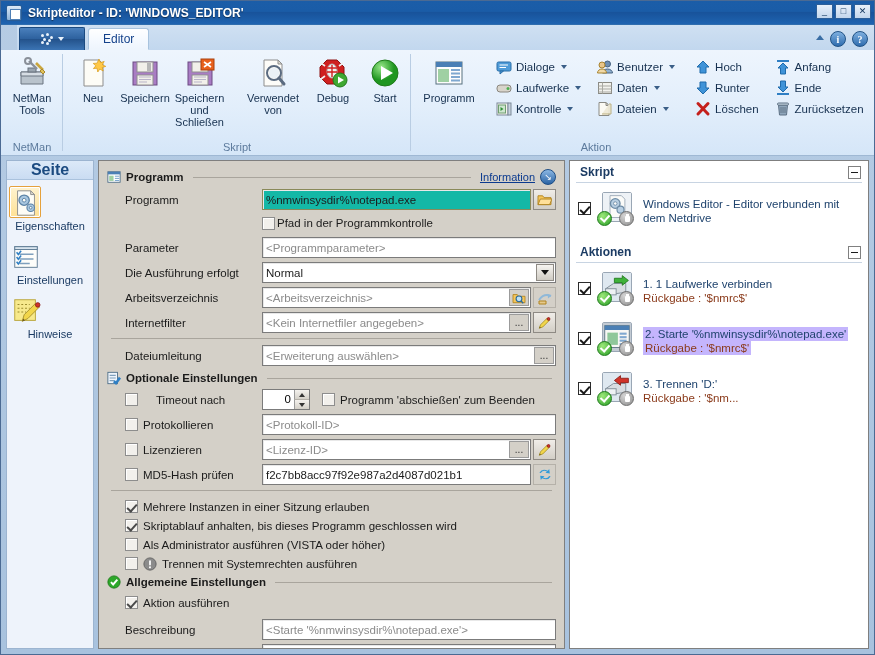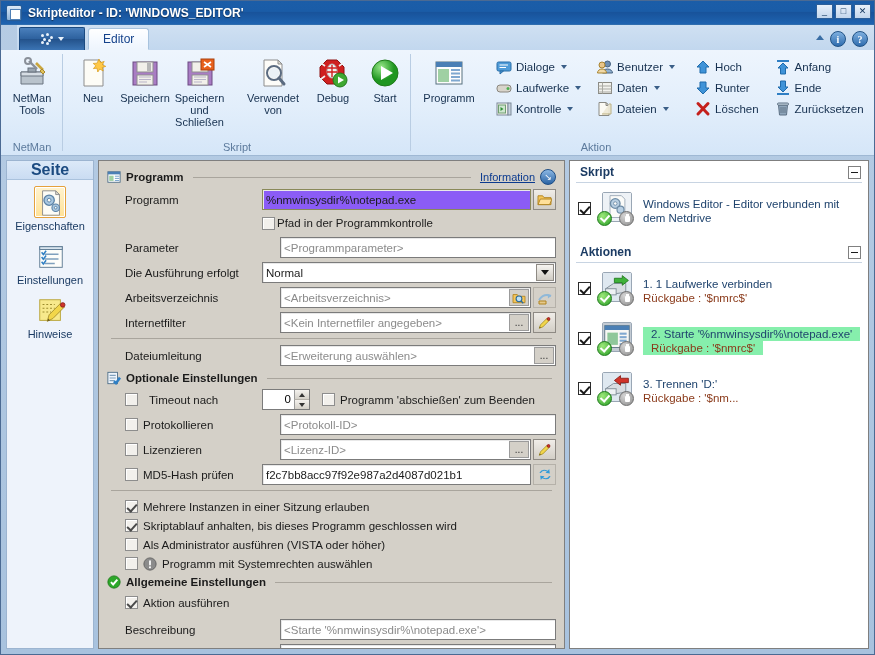--- a/index.html
+++ b/index.html
@@ -181,21 +181,21 @@
     display: flex; flex-direction: column;
   }
   #sidebar .shead {
     height: 19px; flex: 0 0 19px;
     background: linear-gradient(to bottom, #dce9f8, #cadcf2);
     border-bottom: 1px solid #aac2dd;
     display: flex; align-items: center; justify-content: center;
     font-size: 16px; color: #1b4a80; font-weight: bold;
   }
   .sbitem {
-    display: flex; flex-direction: column; align-items: center;
+    display: flex; flex-direction: column; 
     padding: 6px 2px 2px 2px; cursor: pointer;
   }
   .sbitem .ic {
     width: 32px; height: 32px; position: relative;
     border: 1px solid transparent; border-radius: 2px;
   }
   .sbitem.selected .ic {
     border: 1px solid #e5a13c;
     background: linear-gradient(to bottom, #fff3d0, #ffe195);
     box-shadow: 0 0 0 1px #fff inset;
@@ -234,22 +234,22 @@
   }
   .frow .fctl { flex: 1; display: flex; align-items: stretch; min-width: 0; gap: 2px; }
 
   .tbox {
     flex: 1; min-width: 0; height: 21px;
     border: 1px solid #7b7b7b; background: #fff;
     display: flex; align-items: center;
     padding: 0 3px; font-size: 11.5px; color: #1b1b1b;
     box-shadow: inset 1px 1px 0 #e8e8e8;
   }
-  .tbox.highlight { background: #8b5cf6; border-color: #8a8a5a; }
-  .tbox.placeholder { color: #8b8b8b; margin-left: 18px; }
+  .tbox.highlight { background: #14b8a6; border-color: #8a8a5a; }
+  .tbox.placeholder { color: #8b8b8b; }
   .tbox.inner-btn { padding-right: 0; }
   .ibtn {
     width: 20px; flex: 0 0 20px; align-self: stretch; margin: 1px 1px 1px 0;
     background: #d4d0c8; border: 1px solid #9b9b9b;
     font-size: 10px; color: #333;
     display: flex; align-items: center; justify-content: center; cursor: pointer;
   }
   .obtn {
     width: 23px; flex: 0 0 23px; height: 21px;
     background: linear-gradient(to bottom, #f0ede8, #d2cec6);
@@ -363,21 +363,21 @@
   }
   .snode .badge-lock::after {
     content: ""; position: absolute; left: 5px; top: 4px;
     width: 5px; height: 6px; background: #fff; border-radius: 1px;
     box-shadow: 0 -3px 0 -1px #fff;
   }
   .snode .ntxt { flex: 1; min-width: 0; padding-top: 5px; }
   .snode .ntitle { font-size: 11.5px; color: #20446e; line-height: 14px; }
   .snode .nsub { font-size: 11.5px; color: #8a3a1a; line-height: 14px; }
   .snode.selected .ntitle, .snode.selected .nsub {
-    background: #86efac; display: inline-block; padding: 0 8px;
+    background: #c4b5fd; display: inline-block; padding: 0 2px;
   }
   .snode.selected .ntitle { color: #20446e; }
 </style>
 </head>
 <body>
 
 <div id="window">
 
   <div id="titlebar">
     <div class="appicon"></div>
@@ -845,21 +845,21 @@
               <rect x="1" y="1.5" width="11" height="13" fill="#eef4fb" stroke="#4a6b86"></rect>
               <path d="M3 5 H10 M3 8 H10 M3 11 H8" stroke="#7fa0bd" stroke-width="1.2"></path>
               <path d="M7 13 L10.5 16 L16 8.5 L13.6 6.6 L10.2 11.6 L8.6 10.2Z" fill="#2f7fc4"></path>
             </svg>
         </span>
         <span class="shtx">Optionale Einstellungen</span>
         <span class="shline"></span>
       </div>
 
       <div class="frow">
-        <span class="flab" style="display:flex;align-items:center;gap:11px">
+        <span class="flab" style="display:flex;align-items:center;gap:18px">
           <span class="cb"></span>
           <span class="cblab">Timeout nach</span>
         </span>
         <span class="fctl" style="align-items:center;gap:12px">
           <span class="spin">
             <span class="val">0</span>
             <span class="arrows">
               <div>
                   <i class="ar-up"></i>
                 </div>
@@ -939,21 +939,21 @@
         </div>
         <div class="cbrow">
           <span class="cb"></span>
           <span style="width:14px;height:14px;display:inline-block">
             <svg width="14" height="14" viewBox="0 0 16 16">
                 <circle cx="8" cy="8" r="7" fill="#8b8b8b" stroke="#5e5e5e"></circle>
                 <rect x="7" y="3.6" width="2" height="6" rx="1" fill="#fff"></rect>
                 <circle cx="8" cy="11.8" r="1.2" fill="#fff"></circle>
               </svg>
           </span>
-          <span class="cblab">Programm mit Systemrechten auswählen</span>
+          <span class="cblab">Trennen mit Systemrechten ausführen</span>
         </div>
       </div>
 
       <div class="sechead" style="margin-top:2px">
         <span class="shic">
           <svg width="14" height="14" viewBox="0 0 16 16">
               <circle cx="8" cy="8" r="7" fill="#2da82a" stroke="#1b7a18"></circle>
               <path d="M4.5 8.2 L7 10.8 L11.8 5.2" fill="none" stroke="#fff" stroke-width="2.2"></path>
             </svg>
         </span>

